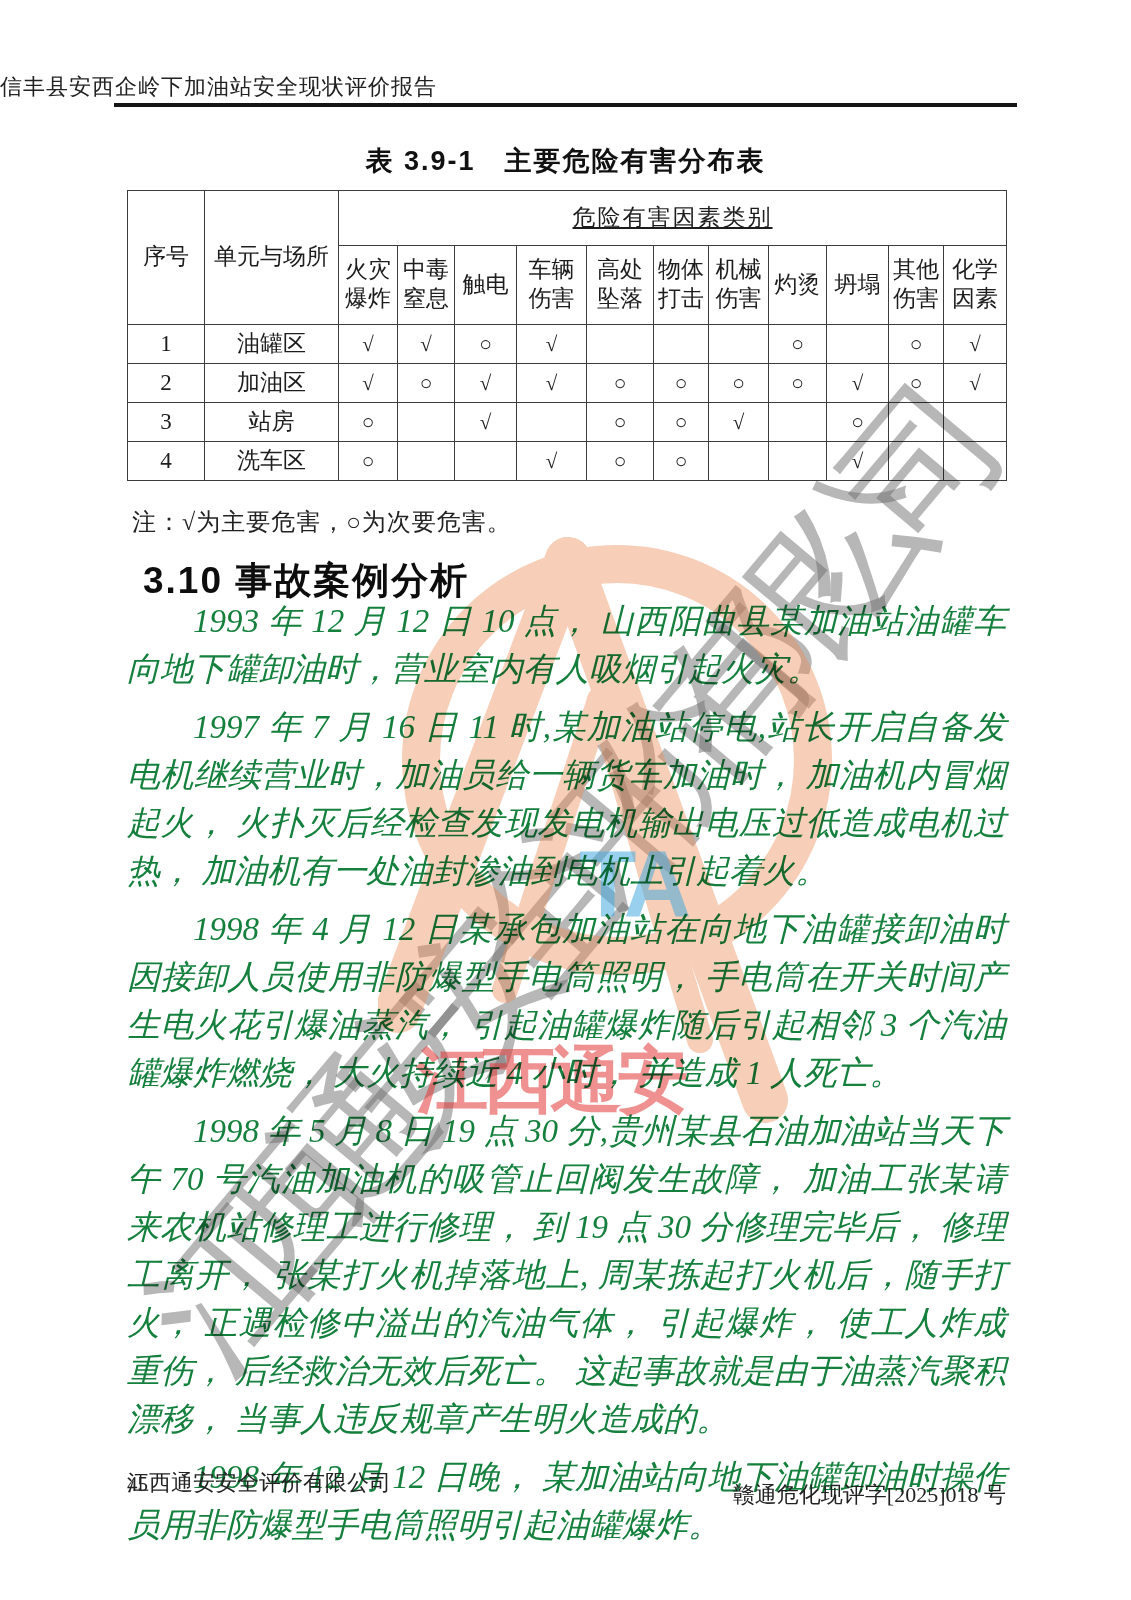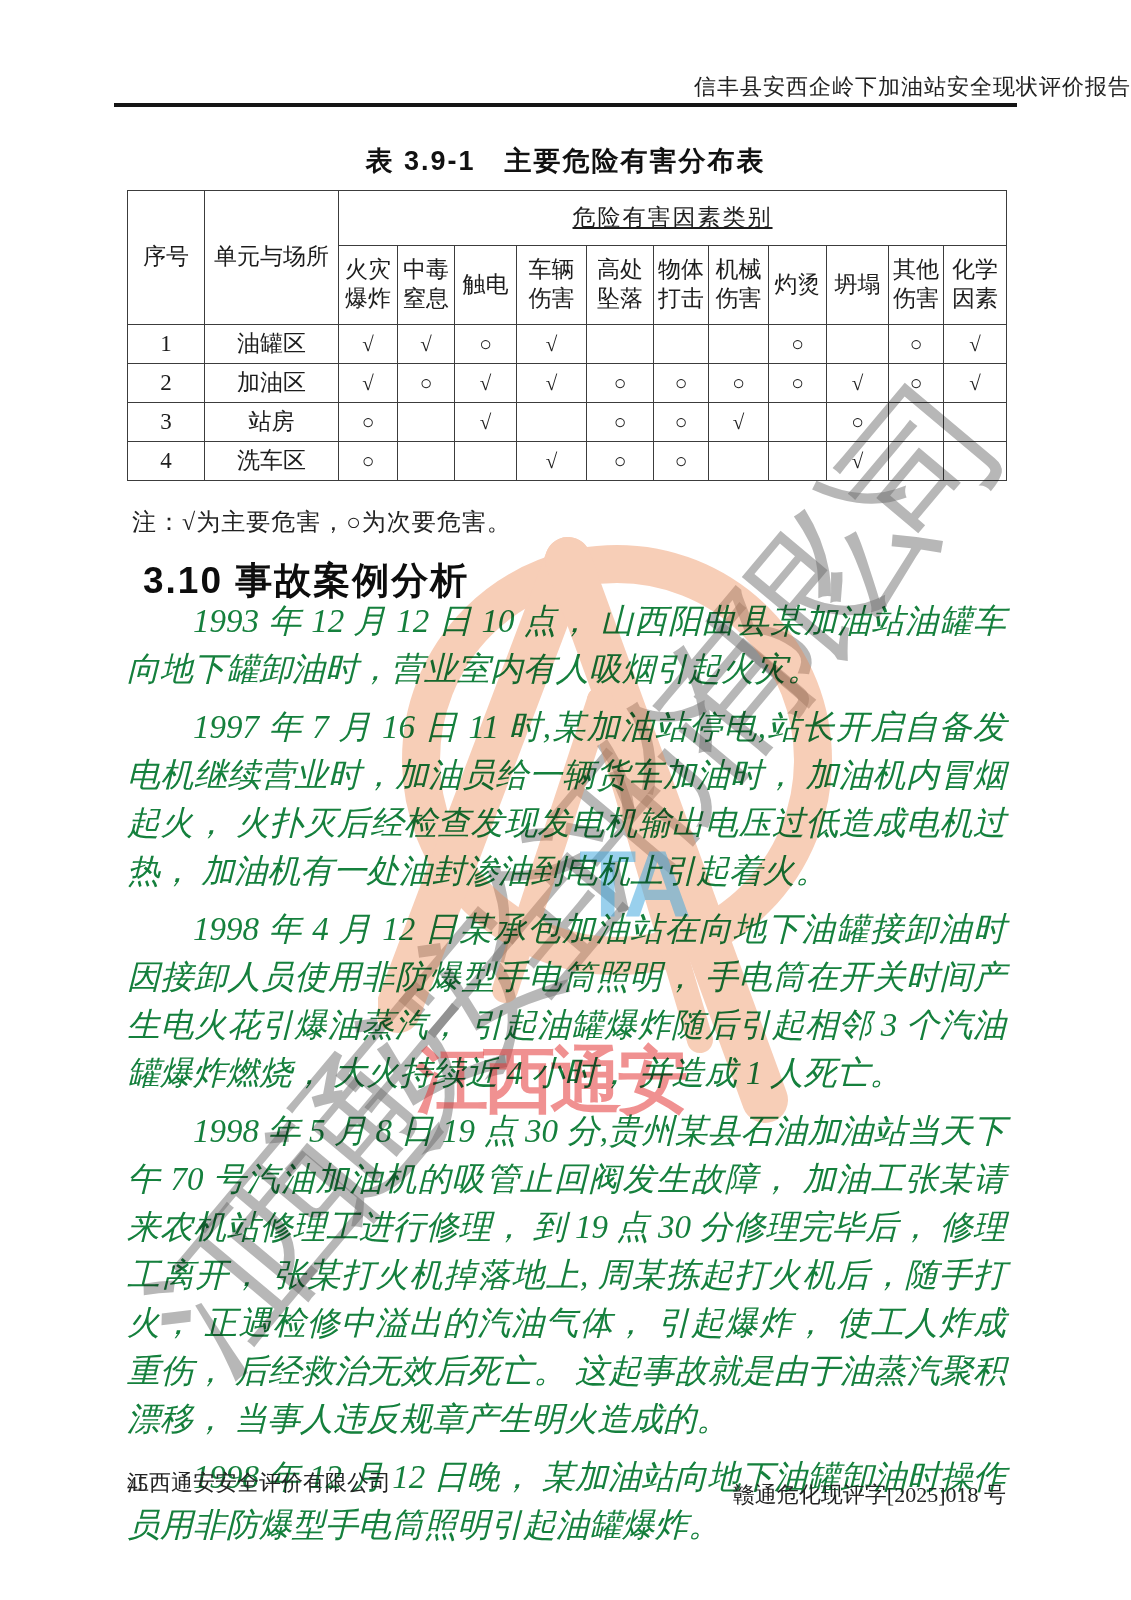--- a/index.html
+++ b/index.html
@@ -4,21 +4,21 @@
 <style>
   html,body{margin:0;padding:0;background:#e8e8e8;}
   .page{
     position:relative;width:1131px;height:1600px;background:#ffffff;
     margin:0 auto;overflow:hidden;
     font-family:"Liberation Serif", serif;color:#1a1a1a;
   }
   
   .running-head{
     position:absolute;top:72px;left:0;width:100%;
-    text-align:right;font-size:22px;letter-spacing:1px;color:#222;
+    text-align:left;font-size:22px;letter-spacing:1px;color:#222;
   }
   .head-rule{
     position:absolute;top:103px;left:114px;width:903px;height:4px;background:#151515;
   }
   
   .table-title{
     position:absolute;top:143px;left:0;width:100%;text-align:center;
     font-family:"Liberation Sans", sans-serif;font-weight:bold;
     font-size:27px;color:#111;letter-spacing:2px;
   }

